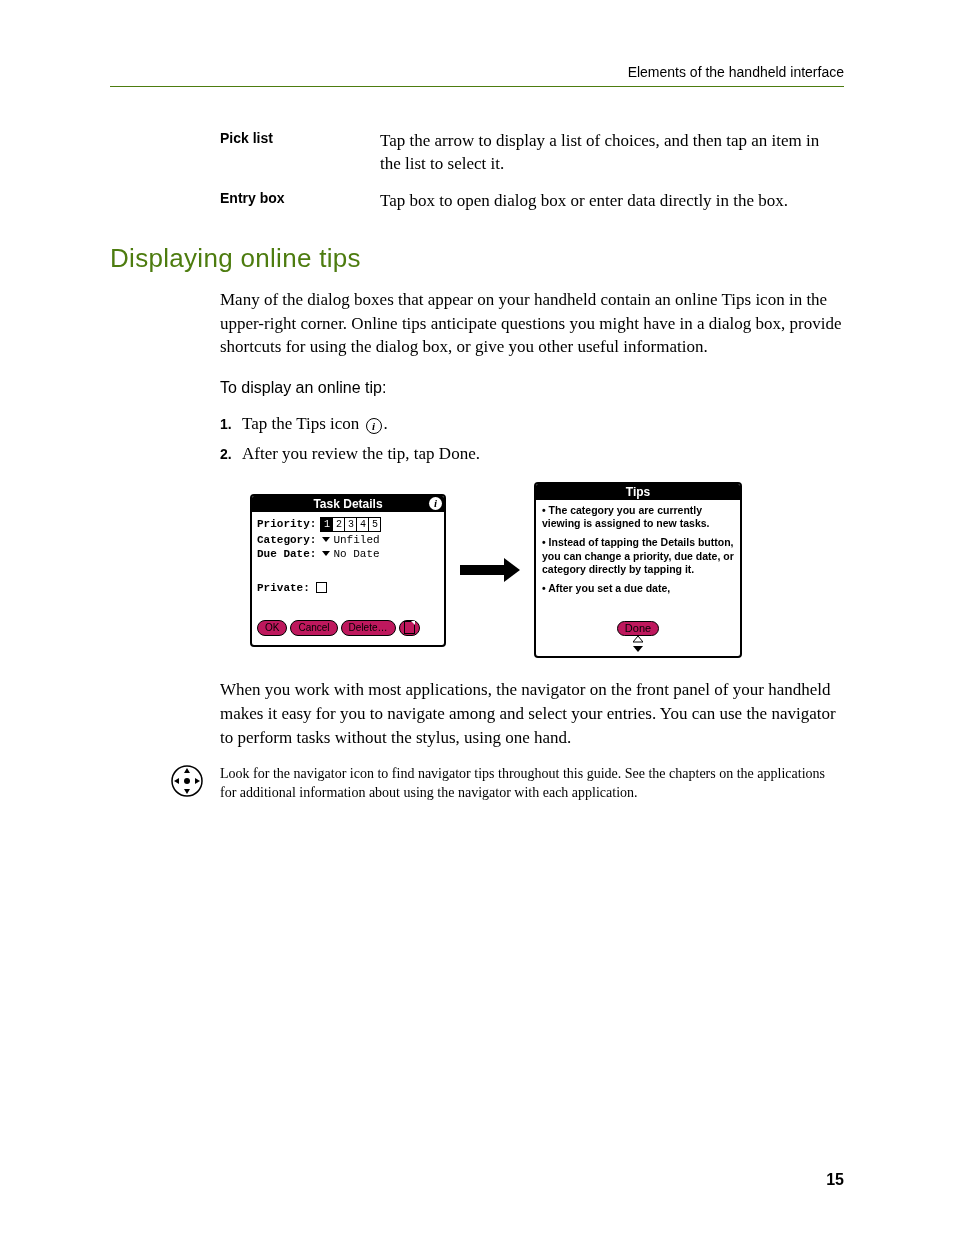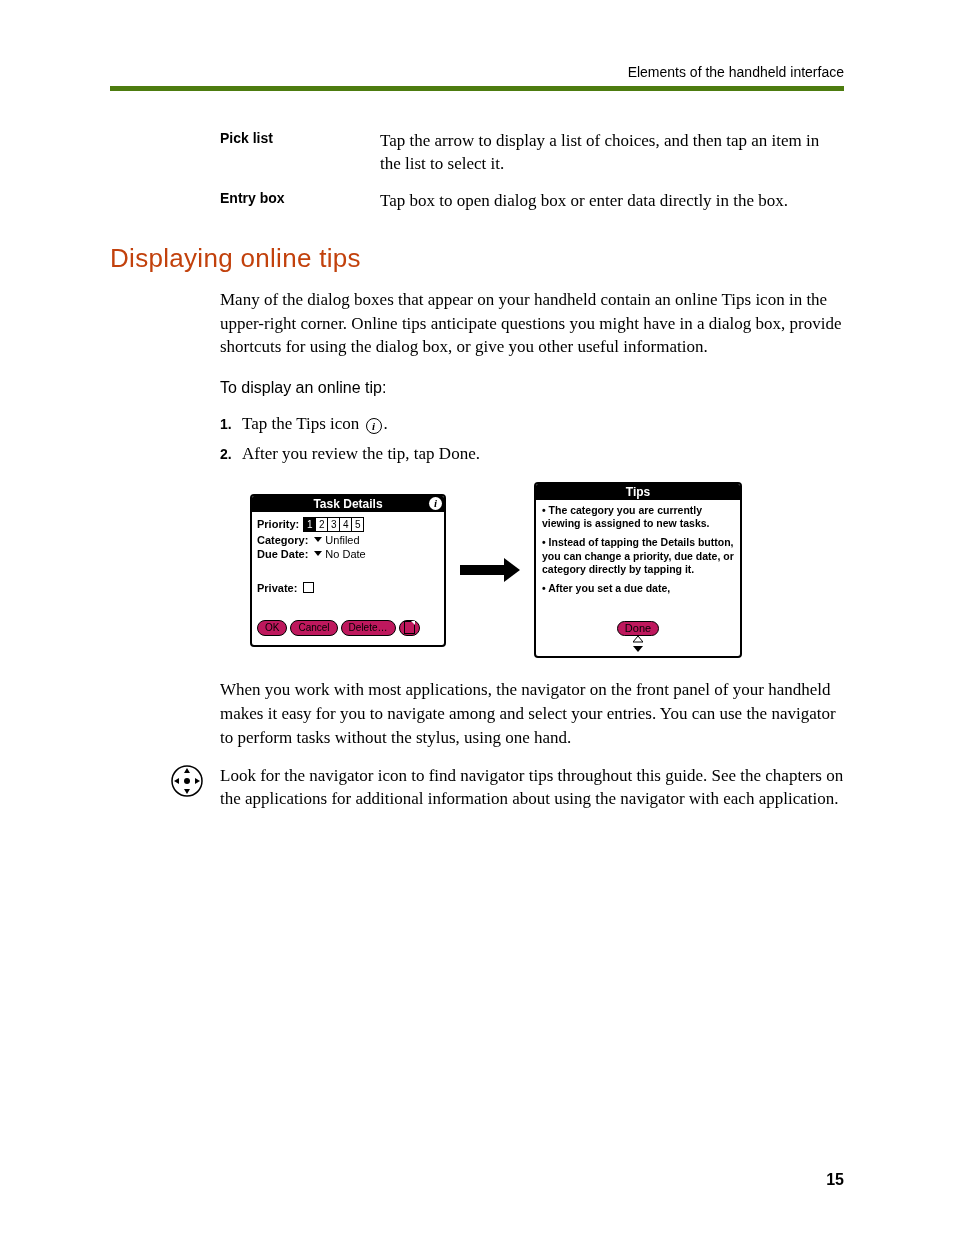--- a/index.html
+++ b/index.html
@@ -14,21 +14,21 @@
     position: relative;
     width: 954px;
     height: 1235px;
     box-sizing: border-box;
   }
   .running-head {
     position: absolute;
     top: 64px;
     right: 110px;
     left: 110px;
-    border-bottom: 5px solid #4d7c0f;
+    border-bottom: 1px solid #4d7c0f;
     font-family: Arial, Helvetica, sans-serif;
     font-size: 14px;
     text-align: right;
     padding-bottom: 6px;
   }
   .page-number {
     position: absolute;
     bottom: 46px;
     right: 110px;
     font-family: Arial, Helvetica, sans-serif;
@@ -57,21 +57,21 @@
     flex-shrink: 0;
   }
   .def-desc {
     font-size: 17px;
     line-height: 1.35;
     flex: 1;
   }
 
   
   h2.section {
-    color: #c2410c;
+    color: #4d7c0f;
     font-family: "Arial Narrow", Arial, Helvetica, sans-serif;
     font-stretch: condensed;
     font-weight: 400;
     font-size: 26px;
     margin: 30px 0 14px 0;
     letter-spacing: 0.3px;
   }
   .para {
     margin-left: 110px;
     font-size: 17px;
@@ -159,21 +159,21 @@
     border-radius: 50%;
     font-family: Georgia, serif;
     font-style: italic;
     font-size: 11px;
     line-height: 13px;
     text-align: center;
   }
   .palm-body {
     padding: 3px 5px 3px 5px;
   }
-  .palm-row { margin: 2px 0; display: flex; align-items: center; }
+  .palm-row { margin: 2px 0; display: flex; align-items: center; font-family: Liberation Mono, monospace; }
   .palm-label { margin-right: 4px; }
   .prio-cells {
     display: inline-flex;
     border: 1px solid #000;
   }
   .prio-cell {
     width: 11px;
     text-align: center;
     border-right: 1px solid #000;
     font-weight: normal;
@@ -401,19 +401,19 @@
       <span class="nav-icon">
         <svg width="34" height="34" viewBox="0 0 34 34">
           <circle cx="17" cy="17" r="15" fill="none" stroke="#000" stroke-width="1.5"></circle>
           <circle cx="17" cy="17" r="3" fill="#000"></circle>
           <polygon points="17,4 20,9 14,9" fill="#000"></polygon>
           <polygon points="17,30 20,25 14,25" fill="#000"></polygon>
           <polygon points="4,17 9,14 9,20" fill="#000"></polygon>
           <polygon points="30,17 25,14 25,20" fill="#000"></polygon>
         </svg>
       </span>
-      <div style="font-size:17px; line-height:1.4;">Look for the navigator icon to find navigator tips throughout this guide. See the chapters on the applications for additional information about using the navigator with each application.</div>
+      <div style="font-size:14px; line-height:1.4;">Look for the navigator icon to find navigator tips throughout this guide. See the chapters on the applications for additional information about using the navigator with each application.</div>
     </div>
 
   </div>
 
   <div class="page-number">15</div>
 </div>
 
 </body></html>

